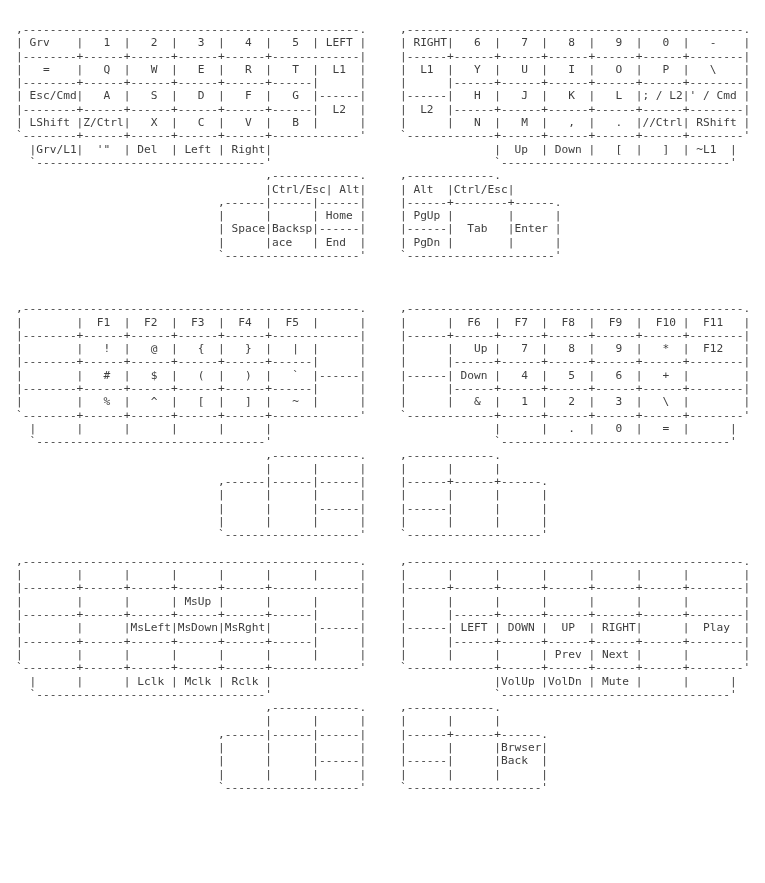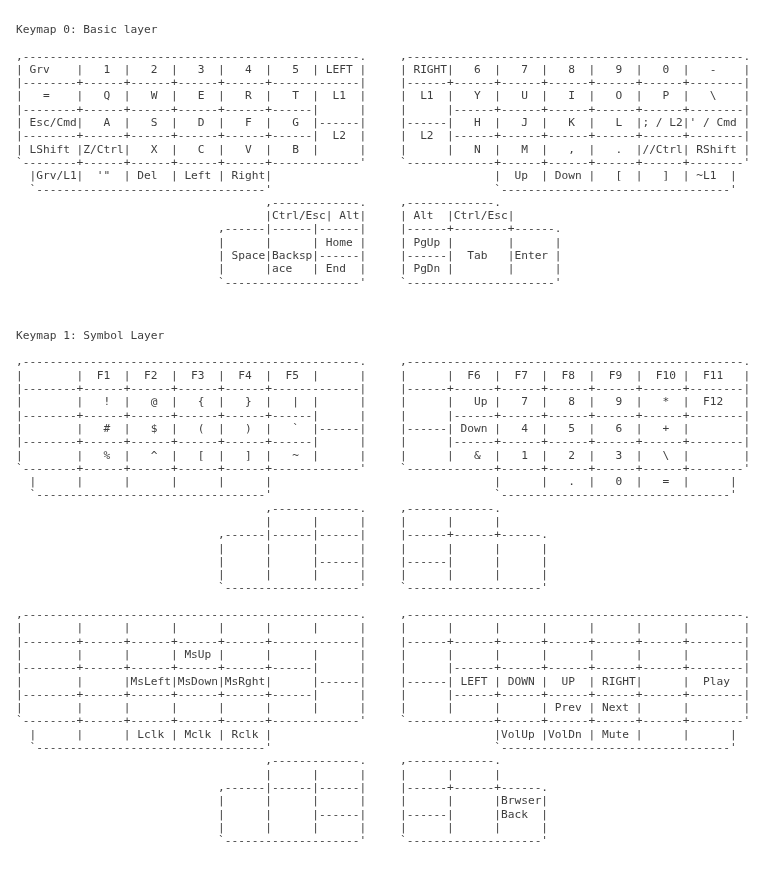--- a/index.html
+++ b/index.html
@@ -28,21 +28,20 @@
   }
   section.gap-large { margin-bottom: 39.9px; }
   section.gap-small { margin-bottom: 13.3px; }
 </style>
 </head>
 <body>
 
 <div class="doc">
 
   <section class="gap-large">
-    <div class="section-title">Keymap 0: Basic layer</div>
     <pre class="ascii">,--------------------------------------------------.     ,--------------------------------------------------.
 | Grv    |   1  |   2  |   3  |   4  |   5  | LEFT |     | RIGHT|   6  |   7  |   8  |   9  |   0  |   -    |
 |--------+------+------+------+------+-------------|     |------+------+------+------+------+------+--------|
 |   =    |   Q  |   W  |   E  |   R  |   T  |  L1  |     |  L1  |   Y  |   U  |   I  |   O  |   P  |   \    |
 |--------+------+------+------+------+------|      |     |      |------+------+------+------+------+--------|
 | Esc/Cmd|   A  |   S  |   D  |   F  |   G  |------|     |------|   H  |   J  |   K  |   L  |; / L2|' / Cmd |
 |--------+------+------+------+------+------|  L2  |     |  L2  |------+------+------+------+------+--------|
 | LShift |Z/Ctrl|   X  |   C  |   V  |   B  |      |     |      |   N  |   M  |   ,  |   .  |//Ctrl| RShift |
 `--------+------+------+------+------+-------------'     `-------------+------+------+------+------+--------'
   |Grv/L1|  '"  | Del  | Left | Right|                                 |  Up  | Down |   [  |   ]  | ~L1  |
@@ -50,21 +49,20 @@
                                      ,-------------.     ,-------------.
                                      |Ctrl/Esc| Alt|     | Alt  |Ctrl/Esc|
                               ,------|------|------|     |------+--------+------.
                               |      |      | Home |     | PgUp |        |      |
                               | Space|Backsp|------|     |------|  Tab   |Enter |
                               |      |ace   | End  |     | PgDn |        |      |
                               `--------------------'     `----------------------'</pre>
   </section>
 
   <section class="gap-small">
-    <div class="section-title">Keymap 1: Symbol Layer</div>
     <pre class="ascii">,--------------------------------------------------.     ,--------------------------------------------------.
 |        |  F1  |  F2  |  F3  |  F4  |  F5  |      |     |      |  F6  |  F7  |  F8  |  F9  |  F10 |  F11   |
 |--------+------+------+------+------+-------------|     |------+------+------+------+------+------+--------|
 |        |   !  |   @  |   {  |   }  |   |  |      |     |      |   Up |   7  |   8  |   9  |   *  |  F12   |
 |--------+------+------+------+------+------|      |     |      |------+------+------+------+------+--------|
 |        |   #  |   $  |   (  |   )  |   `  |------|     |------| Down |   4  |   5  |   6  |   +  |        |
 |--------+------+------+------+------+------|      |     |      |------+------+------+------+------+--------|
 |        |   %  |   ^  |   [  |   ]  |   ~  |      |     |      |   &amp;  |   1  |   2  |   3  |   \  |        |
 `--------+------+------+------+------+-------------'     `-------------+------+------+------+------+--------'
   |      |      |      |      |      |                                 |      |   .  |   0  |   =  |      |

